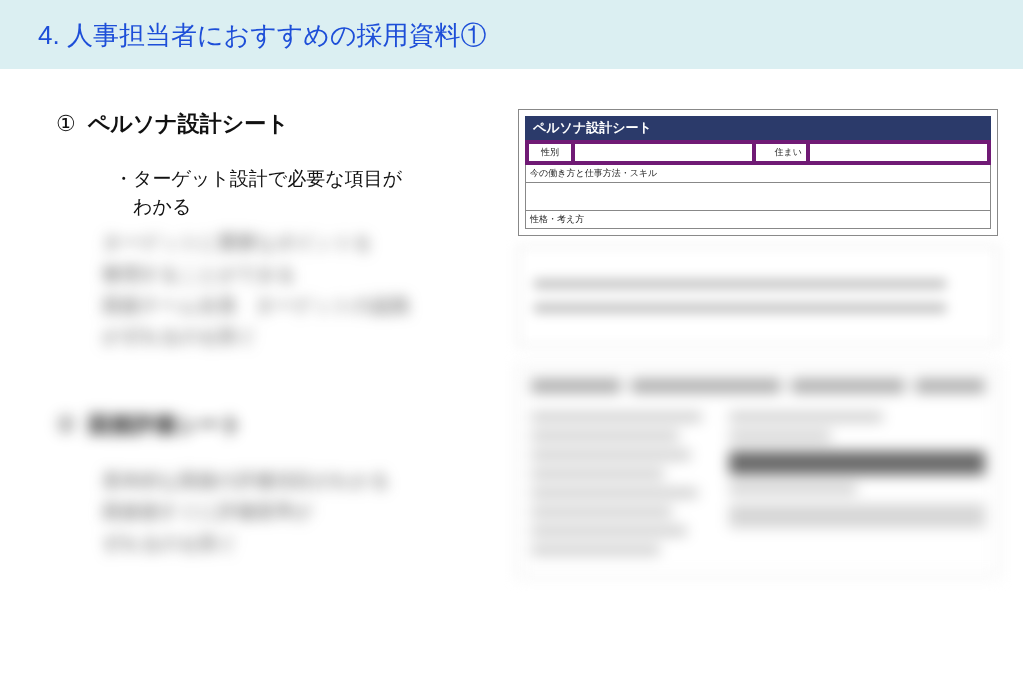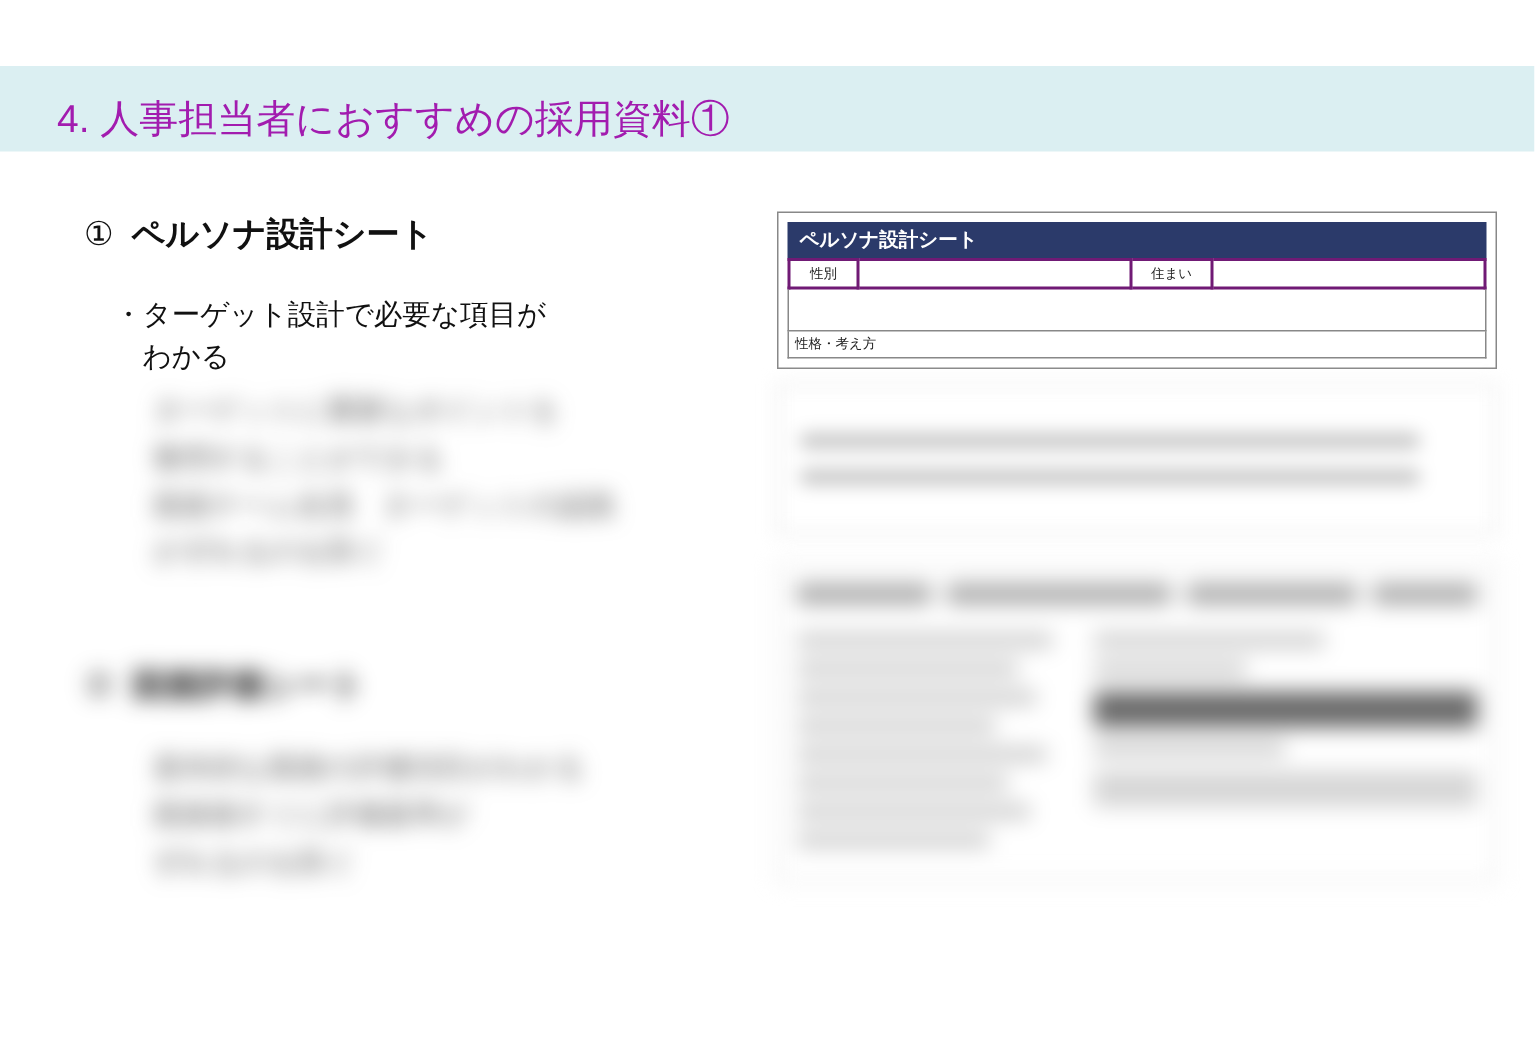--- a/index.html
+++ b/index.html
@@ -6,24 +6,23 @@
   body {
     font-family: "Hiragino Sans", "Yu Gothic", "Meiryo", sans-serif;
     background: #ffffff;
     width: 1023px;
     height: 696px;
     overflow: hidden;
     position: relative;
   }
   .header {
     background: #dbeff2;
-    padding: 18px 38px 4px 38px;
+    padding: 18px 38px 16px 38px;
     font-size: 26px;
-    color: #a21caf;
-    margin-top: 44px;
+    color: #1d4ed8;
   }
   .content {
     display: flex;
     padding: 40px 30px 0 56px;
     gap: 32px;
   }
   .left {
     flex: 0 0 430px;
   }
   .right {
@@ -39,21 +38,21 @@
     color: #111;
     margin-bottom: 26px;
   }
   .circnum {
     font-size: 22px;
     font-weight: 400;
   }
   .bullet {
     font-size: 19px;
     color: #111;
-    margin-left: 20px;
+    margin-left: 58px;
     margin-bottom: 8px;
     line-height: 1.45;
   }
   .blur-text {
     filter: blur(7px);
     color: #555;
     margin-left: 46px;
     font-size: 19px;
     line-height: 1.55;
     margin-top: 6px;
@@ -75,29 +74,29 @@
     font-weight: 600;
     font-size: 13px;
     padding: 3px 8px;
   }
   .sheet-table {
     width: 100%;
     border-collapse: collapse;
     table-layout: fixed;
   }
   .sheet-table td {
-    border: 2px solid #701a75;
+    border: 4px solid #701a75;
     font-size: 9px;
     padding: 2px 4px;
     height: 15px;
     color: #222;
   }
   .sheet-table td.lab { width: 46px; text-align: center; background: #fff; }
   .sheet-table td.val { background: #fff; }
-  .sheet-table td.small { width: 52px; text-align: center; }
+  .sheet-table td.small { width: 52px; text-align: right; }
   .sheet-row-label {
     border: 1px solid #888;
     border-top: none;
     font-size: 9px;
     padding: 2px 4px;
     color: #222;
   }
   .sheet-blank {
     border: 1px solid #888;
     border-top: none;
@@ -224,20 +223,21 @@
         </colgroup>
         <tbody>
             <tr>
           <td class="lab">性別</td>
           <td class="val"></td>
           <td class="small">住まい</td>
           <td class="val"></td>
         </tr>
       </tbody>
         </table>
+      <div class="sheet-row-label">今の働き方と仕事方法・スキル</div>
       <div class="sheet-blank"></div>
       <div class="sheet-row-label">性格・考え方</div>
     </div>
 
     <div class="blur-panel">
       <div class="line long"></div>
       <div class="line long"></div>
     </div>
 
     <div class="blur-panel2">

